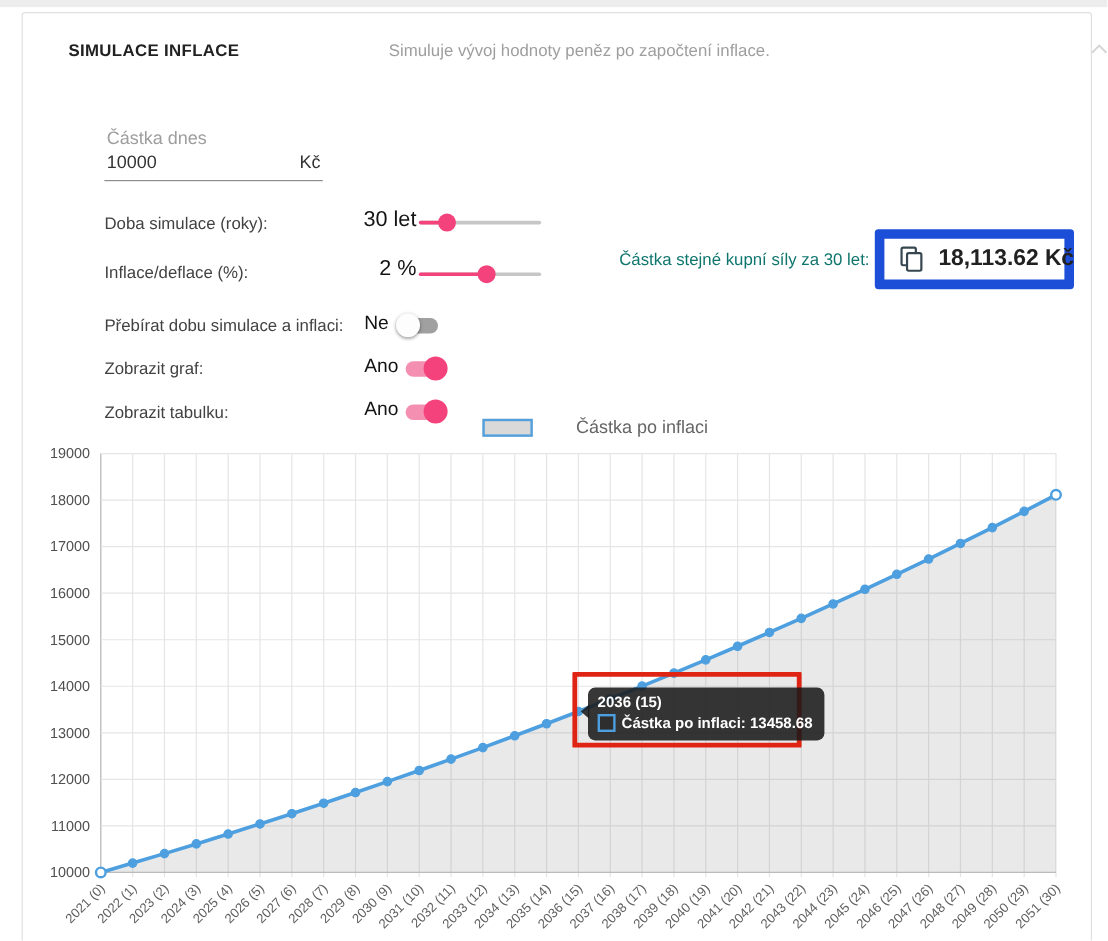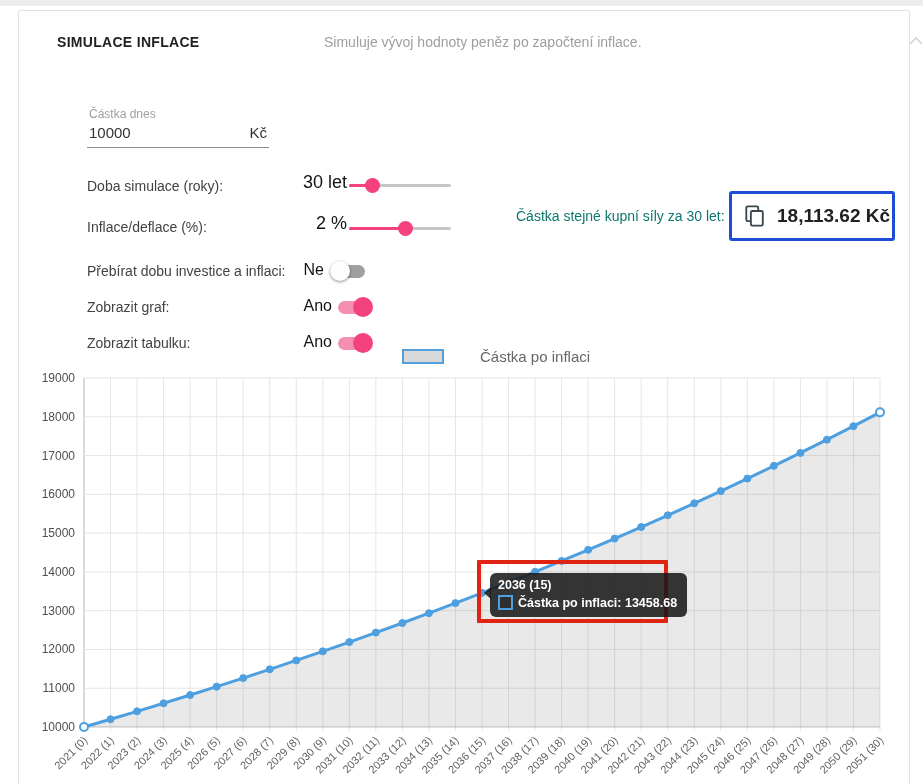--- a/index.html
+++ b/index.html
@@ -7,21 +7,21 @@
   .stage{position:relative;width:923px;height:784px;overflow:hidden;background:#fff;}
   .topstrip{position:absolute;left:0;top:0;width:923px;height:6px;background:#ededed;}
   .card{position:absolute;left:18px;top:10px;width:892px;height:800px;background:#fff;
         border:1px solid #e0e0e0;border-radius:3px;box-sizing:border-box;}
   .title{position:absolute;left:38px;top:23px;font-size:14px;font-weight:bold;color:#212121;letter-spacing:.3px;}
   .subtitle{position:absolute;left:305px;top:23px;font-size:14px;color:#9e9e9e;}
   .chevron{position:absolute;left:886px;top:19px;width:22px;height:22px;cursor:pointer;}
 
   
   .amount-group{position:absolute;left:68px;top:96px;width:182px;}
-  .amount-label{font-size:12px;color:#9e9e9e;margin-left:2px;}
+  .amount-label{font-size:15px;color:#9e9e9e;margin-left:2px;}
   .amount-row{display:flex;justify-content:space-between;align-items:baseline;
               border-bottom:1px solid #8d8d8d;padding:3px 2px 6px 2px;}
   .amount-value{font-size:15px;color:#333;}
   .amount-suffix{font-size:15px;color:#333;}
 
   .row-label{position:absolute;left:68px;font-size:14px;color:#424242;text-align:center;}
   .row-value{position:absolute;left:283px;width:45px;text-align:right;font-weight:normal;color:#141414;}
   .big-val{font-size:18px;}
   .mid-val{font-size:16px;}
 
@@ -36,22 +36,22 @@
   .toggle .track{position:absolute;left:2px;top:4px;width:33px;height:13px;border-radius:7px;}
   .toggle .thumb{position:absolute;top:0;width:20px;height:20px;border-radius:50%;}
   .toggle.off .track{background:#a0a0a0;}
   .toggle.off .thumb{left:0;background:#fdfdfd;box-shadow:0 1px 3px rgba(0,0,0,.45);}
   .toggle.on .track{background:#f48fb1;}
   .toggle.on .thumb{left:17px;background:#f4427c;}
 
   
   .result-label{position:absolute;left:497px;top:197px;font-size:14px;color:#0f766e;}
   .result-box{position:absolute;left:710px;top:180px;width:166px;height:50px;box-sizing:border-box;
-              border:3px solid #1d4ed8;border-radius:3px;display:flex;align-items:center;
-              gap:11px;padding-left:12px;background:#fff;}
+              border:8px solid #1d4ed8;border-radius:3px;display:flex;align-items:center;
+              gap:11px;padding-left:12px;background:#fff;justify-content:space-between;}
   .result-value{font-size:19px;font-weight:bold;color:#212121;white-space:nowrap;}
   .copy-btn{width:22px;height:24px;cursor:pointer;flex:0 0 auto;}
 
   
   .legend{position:absolute;left:402px;top:348px;display:flex;align-items:center;gap:8px;cursor:pointer;}
   .legend-swatch{width:38px;height:11px;background:#d9d9d9;border:2px solid #54a0dc;}
   .legend-text{font-size:15px;color:#666;margin-left:28px;}
 
   #chart-svg{position:absolute;left:0;top:340px;}
 
@@ -108,21 +108,21 @@
 
     <div class="result-label">Částka stejné kupní síly za 30 let:</div>
     <div class="result-box">
       <svg class="copy-btn" viewBox="0 0 24 26">
         <rect x="2.5" y="2.5" width="13" height="16" rx="1.5" fill="none" stroke="#37474f" stroke-width="2"></rect>
         <rect x="7.5" y="7.5" width="13" height="16" rx="1.5" fill="#fff" stroke="#37474f" stroke-width="2"></rect>
       </svg>
       <span class="result-value">18,113.62 Kč</span>
     </div>
 
-    <div class="row-label" style="top:252px">Přebírat dobu investice a inflaci:</div>
+    <div class="row-label" style="top:252px">Přebírat dobu simulace a inflaci:</div>
     <div class="row-value mid-val" style="top:250px;width:22px">Ne</div>
     <div class="toggle off" style="left:311px;top:250px">
       <div class="track"></div>
       <div class="thumb"></div>
     </div>
 
     <div class="row-label" style="top:288px">Zobrazit graf:</div>
     <div class="row-value mid-val" style="top:286px;width:30px">Ano</div>
     <div class="toggle on" style="left:317px;top:286px">
       <div class="track"></div>

